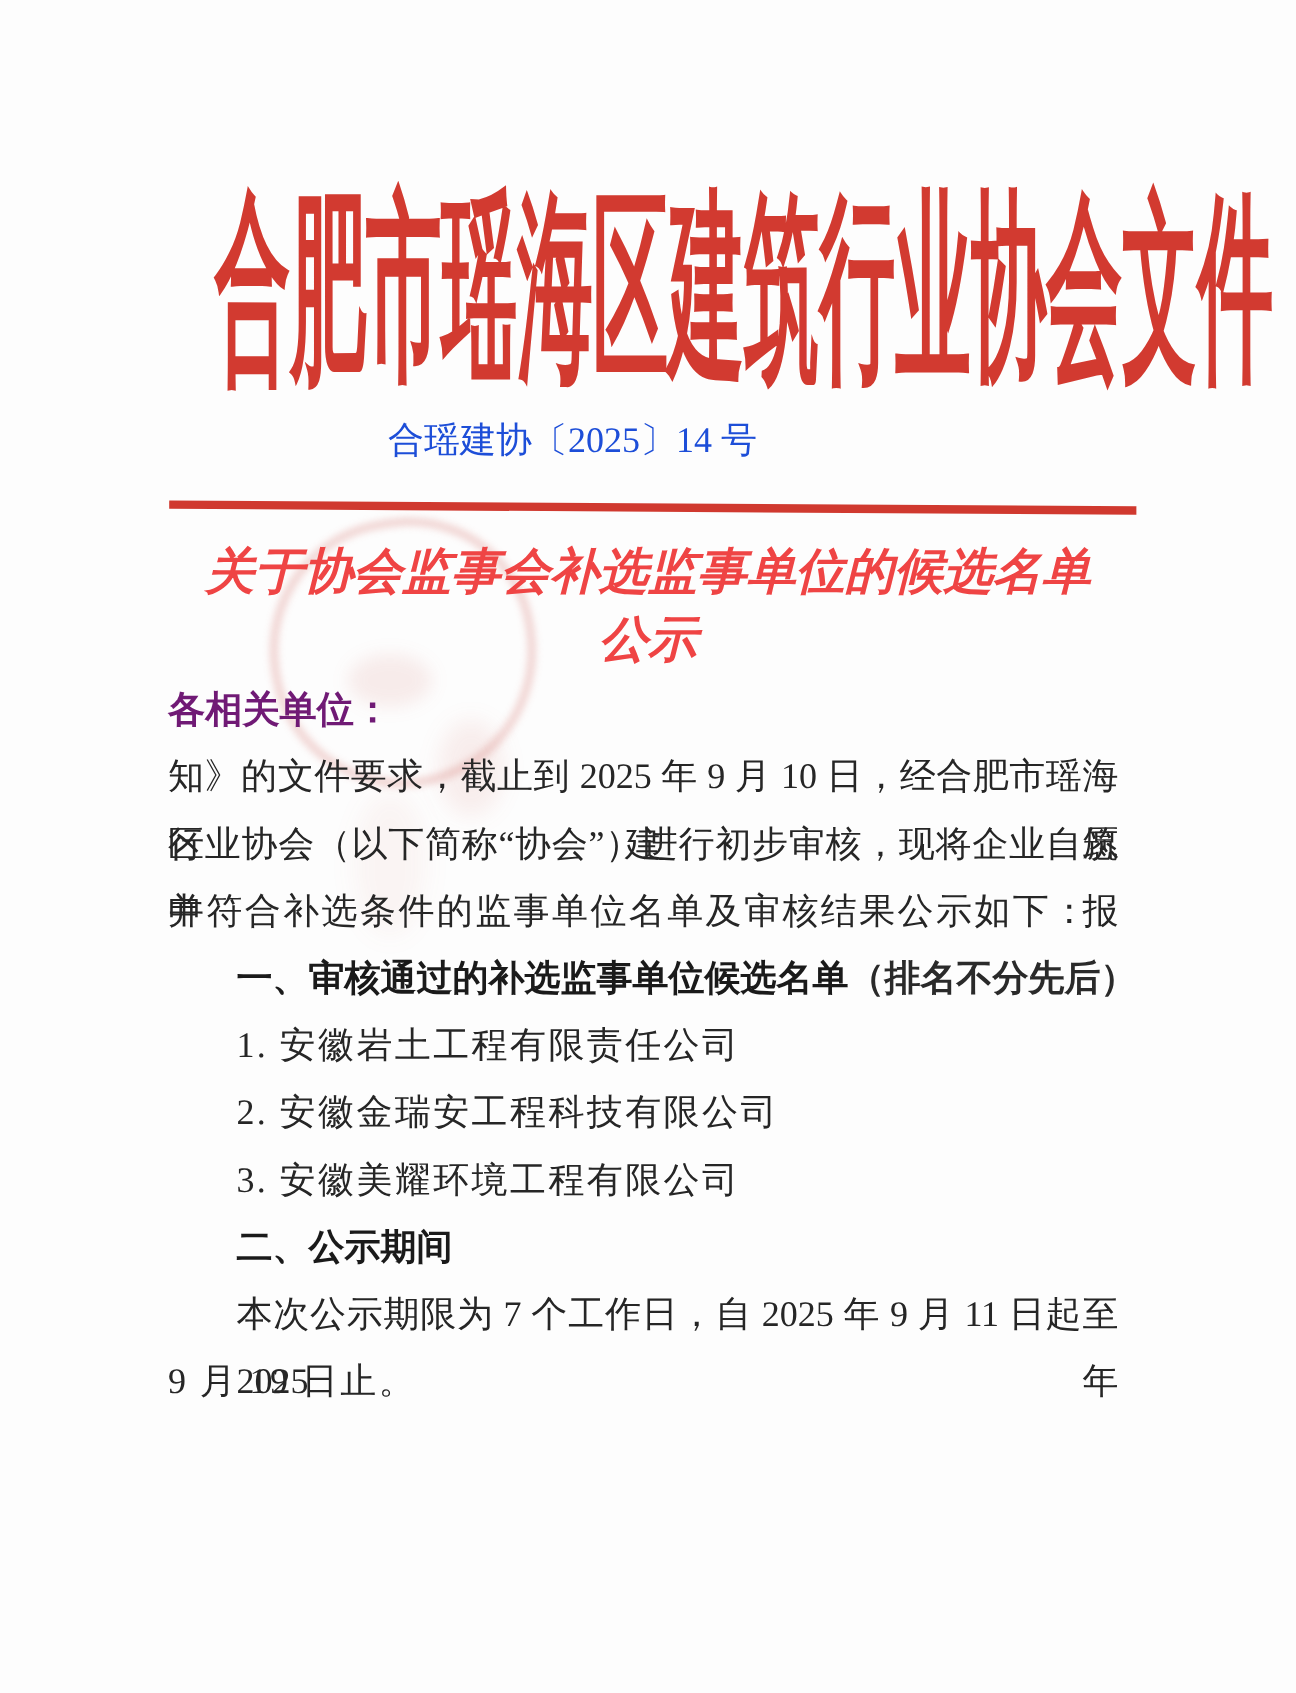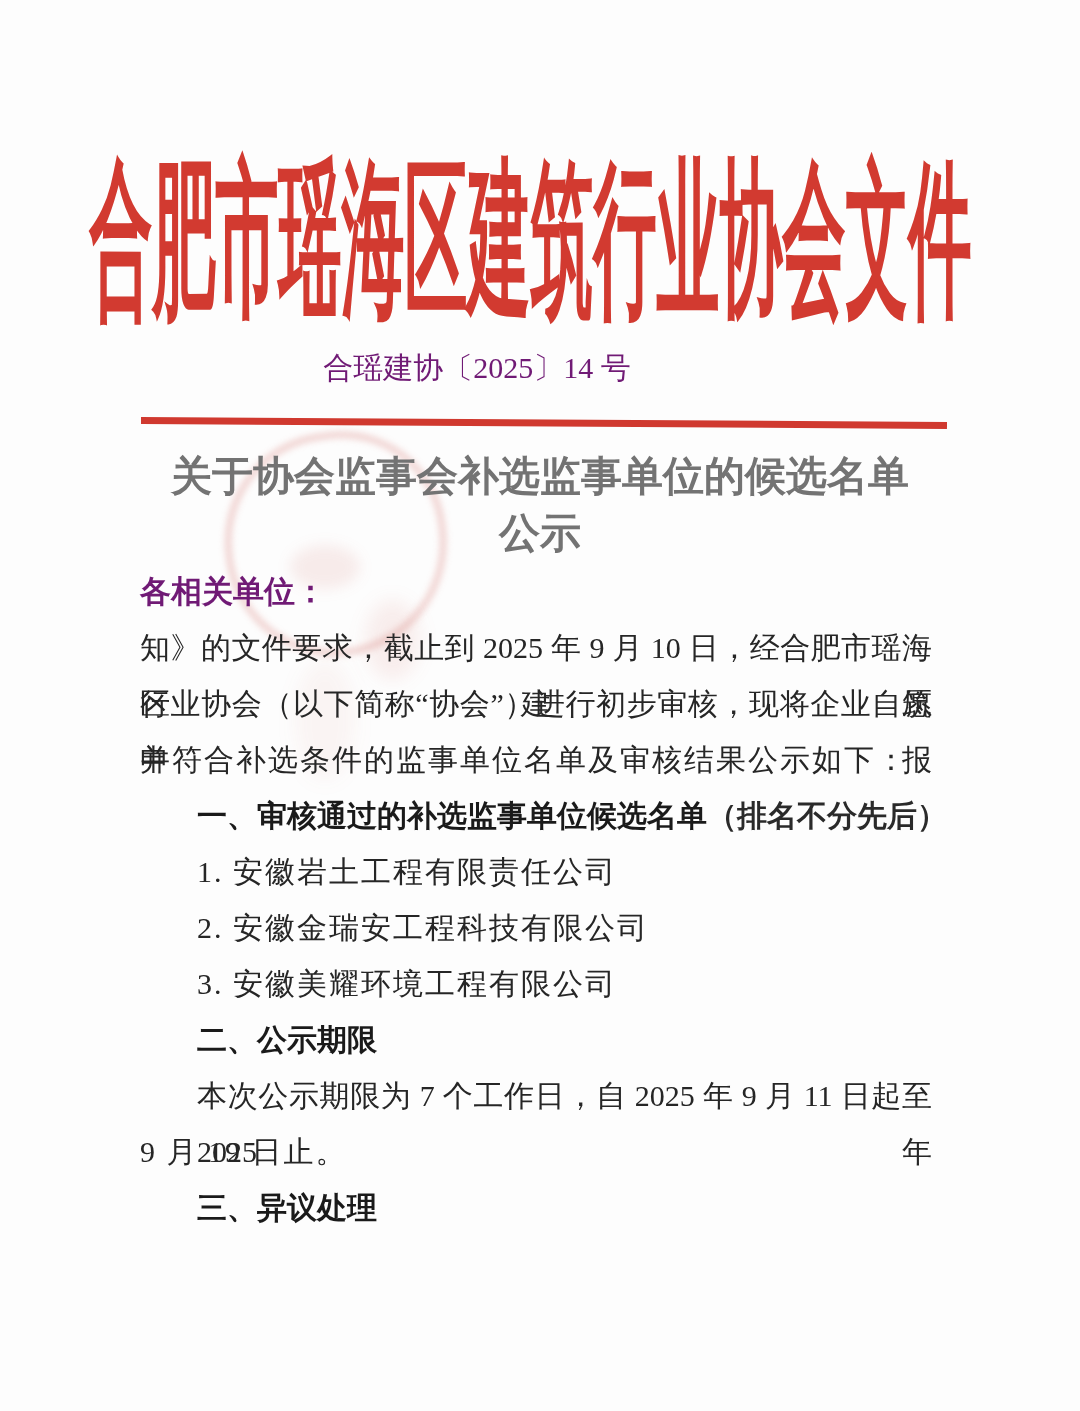--- a/index.html
+++ b/index.html
@@ -18,21 +18,21 @@
   .page {
     position: absolute;
     inset: 0;
   }
   
   .banner {
     position: absolute;
     top: 158px;
     left: 0;
     width: 1061px;
-    text-align: center;
+    text-align: right;
     pointer-events: none;
   }
   .banner .stretched {
     display: inline-block;
     font-size: 63px;
     line-height: 63px;
     font-weight: bold;
     letter-spacing: 0px;
     color: #d23a30;
     white-space: nowrap;
@@ -42,21 +42,21 @@
   }
   
   .doc-number {
     position: absolute;
     top: 349px;
     left: 0;
     width: 954px;
     text-align: center;
     font-size: 30px;
     line-height: 38px;
-    color: #701a75;
+    color: #1d4ed8;
   }
   
   .red-rule {
     position: absolute;
     left: 141px;
     top: 417px;
     width: 806px;
     height: 7px;
     background: #d0392f;
     transform: rotate(0.35deg);
@@ -65,21 +65,22 @@
   
   .doc-title {
     position: absolute;
     top: 448px;
     left: 0;
     width: 1080px;
     text-align: center;
     font-size: 41px;
     line-height: 57px;
     font-weight: bold;
-    color: #737373;
+    color: #ef4444;
+    font-style: italic;
   }
   
   .stamp {
     position: absolute;
     left: 225px;
     top: 432px;
     width: 208px;
     height: 210px;
     border: 7px solid rgba(201, 74, 66, 0.22);
     border-radius: 50% 48% 52% 50%;
@@ -189,21 +190,20 @@
     <div class="row stretch">知》的文件要求，截止到 2025 年 9 月 10 日，经合肥市瑶海区建筑</div>
     <div class="row stretch">行业协会（以下简称“协会”）进行初步审核，现将企业自愿申报</div>
     <div class="row loose">并符合补选条件的监事单位名单及审核结果公示如下：</div>
 
     <div class="row heading indent"><span>一、审核通过的补选监事单位候选名单</span><span class="note">（排名不分先后）</span></div>
 
     <div class="row loose indent">1. 安徽岩土工程有限责任公司</div>
     <div class="row loose indent">2. 安徽金瑞安工程科技有限公司</div>
     <div class="row loose indent">3. 安徽美耀环境工程有限公司</div>
 
-    <div class="row heading indent">二、公示期限</div>
+    <div class="row heading indent">二、公示期间</div>
     <div class="row stretch indent">本次公示期限为 7 个工作日，自 2025 年 9 月 11 日起至 2025 年</div>
     <div class="row loose">9 月 19 日止。</div>
 
-    <div class="row heading indent">三、异议处理</div>
 
   </div>
 
 </div>
 
 </body></html>

